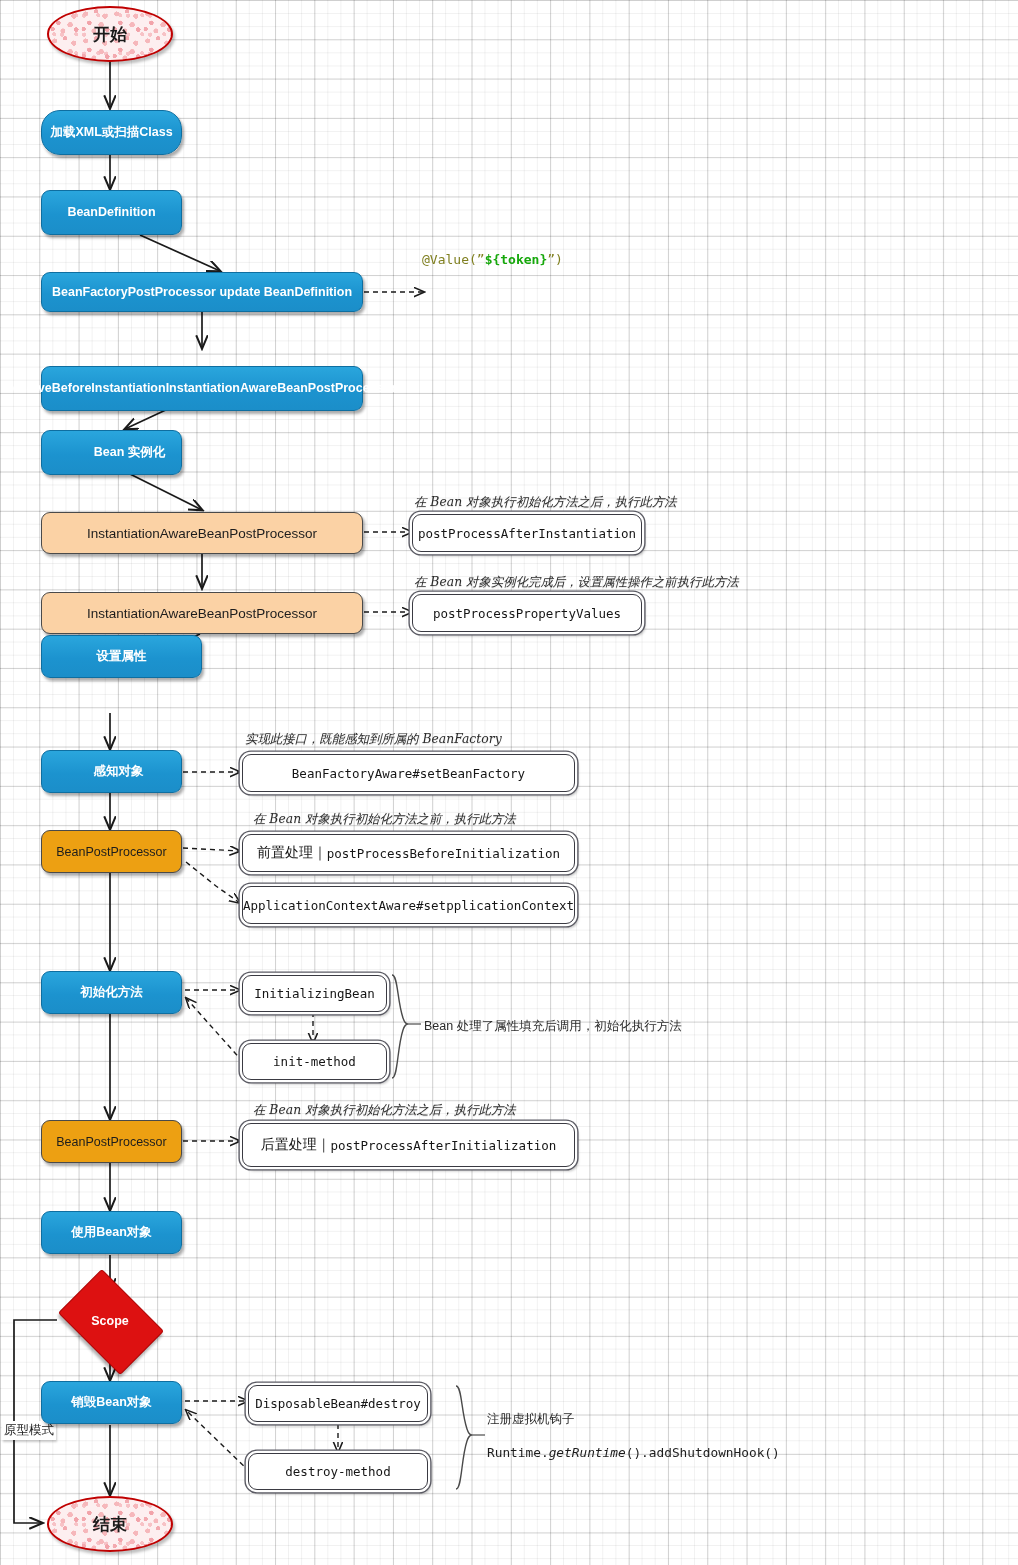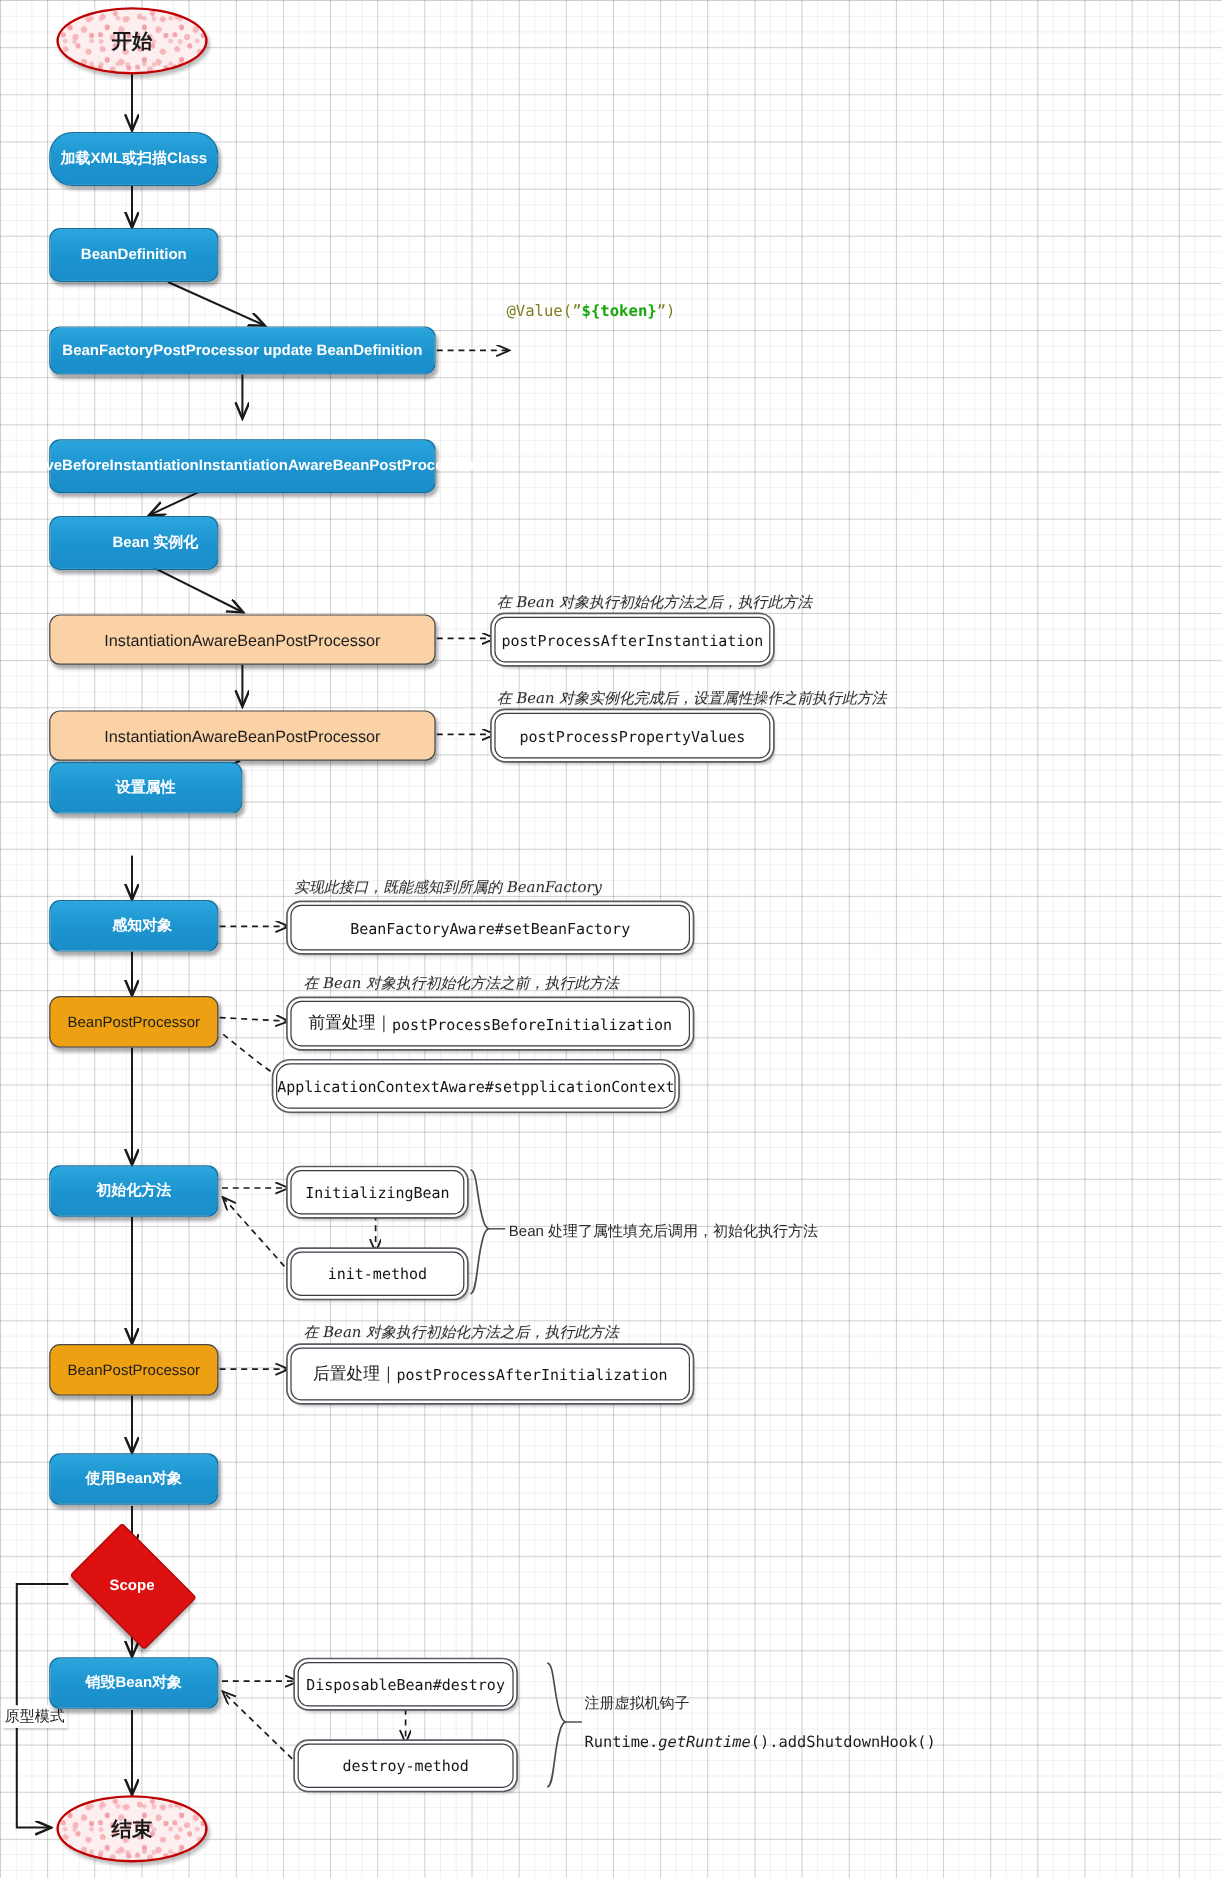--- a/index.html
+++ b/index.html
@@ -297,21 +297,21 @@
     <span>BeanPostProcessor</span>
   </div>
   <div class="cap" style="left:253px;top:811px;">
     <span>在 Bean 对象执行初始化方法之前，执行此方法</span>
   </div>
   <div class="node note" style="left:242px;top:834px;width:333px;height:38px;">
     <span class="han">前置处理</span>
       <span class="han">｜</span>
       <span class="mono">postProcessBeforeInitialization</span>
   </div>
-  <div class="node note" style="left:230px;top:886px;width:333px;height:38px;border-radius:12px;">
+  <div class="node note" style="left:242px;top:886px;width:333px;height:38px;">
     <span>ApplicationContextAware#setpplicationContext</span>
   </div>
 
   <div class="node blue" style="left:41px;top:971px;width:141px;height:43px;">
     <span>初始化方法</span>
   </div>
   <div class="node note" style="left:242px;top:975px;width:145px;height:37px;">
     <span>InitializingBean</span>
   </div>
   <div class="node note" style="left:242px;top:1043px;width:145px;height:37px;">

